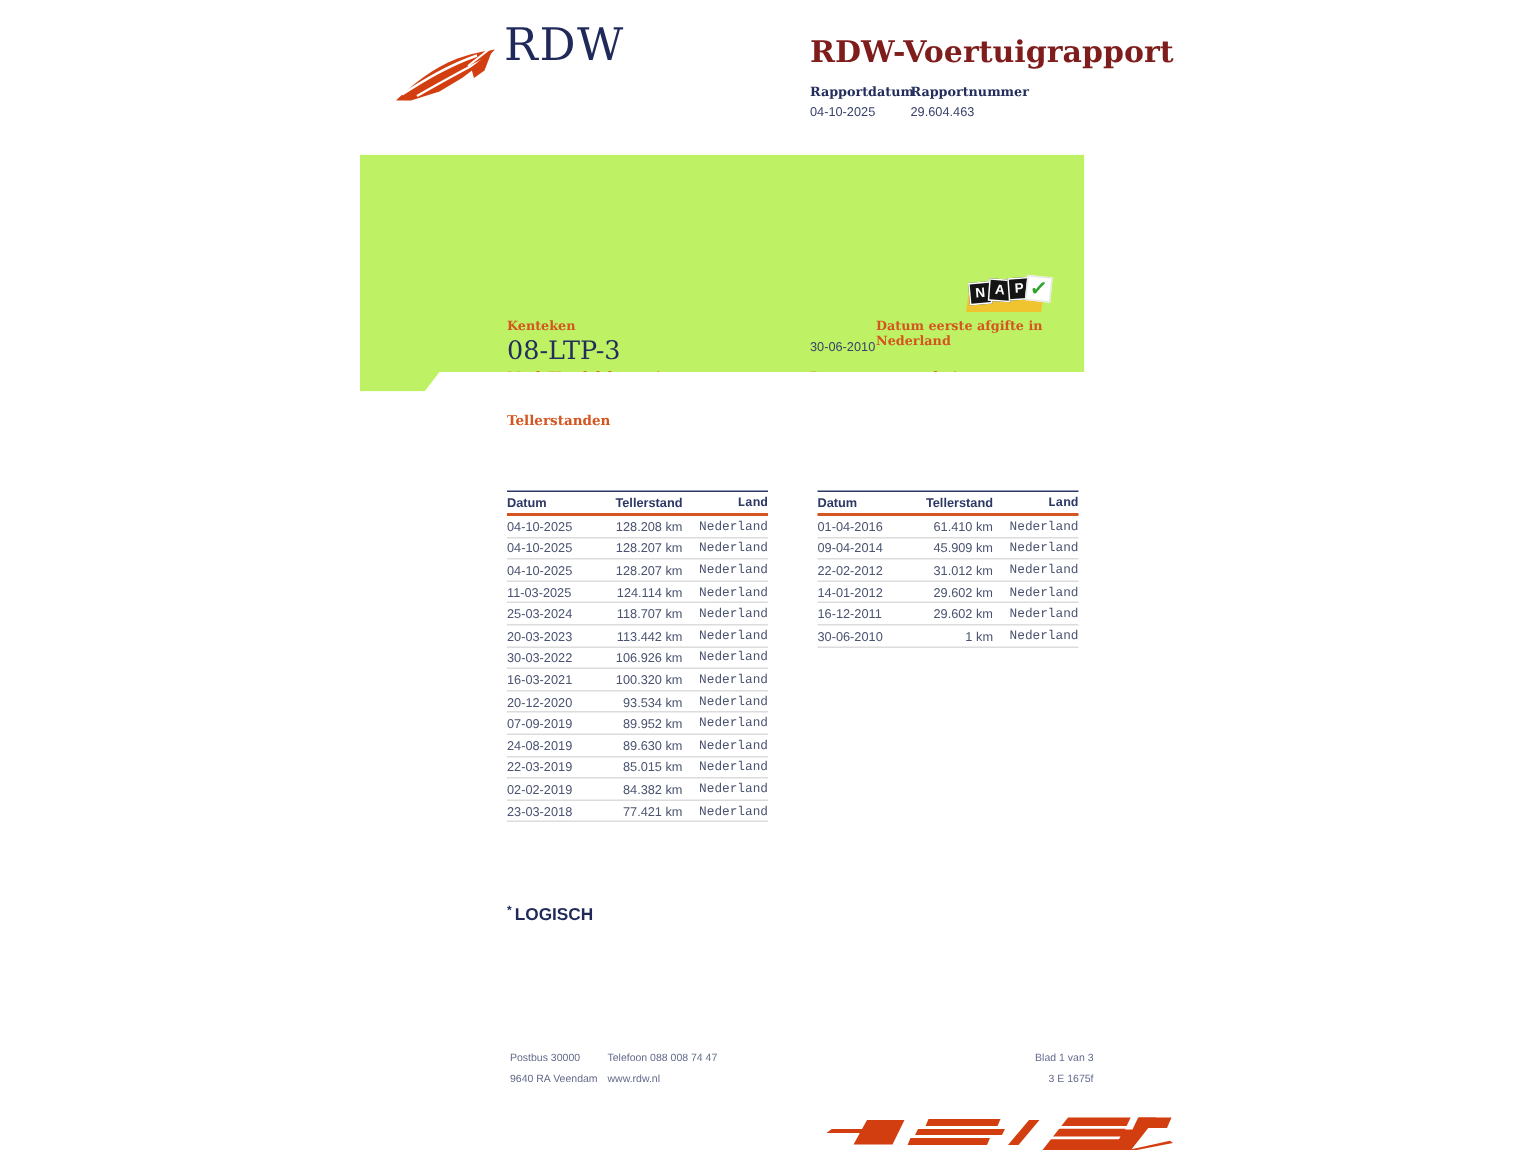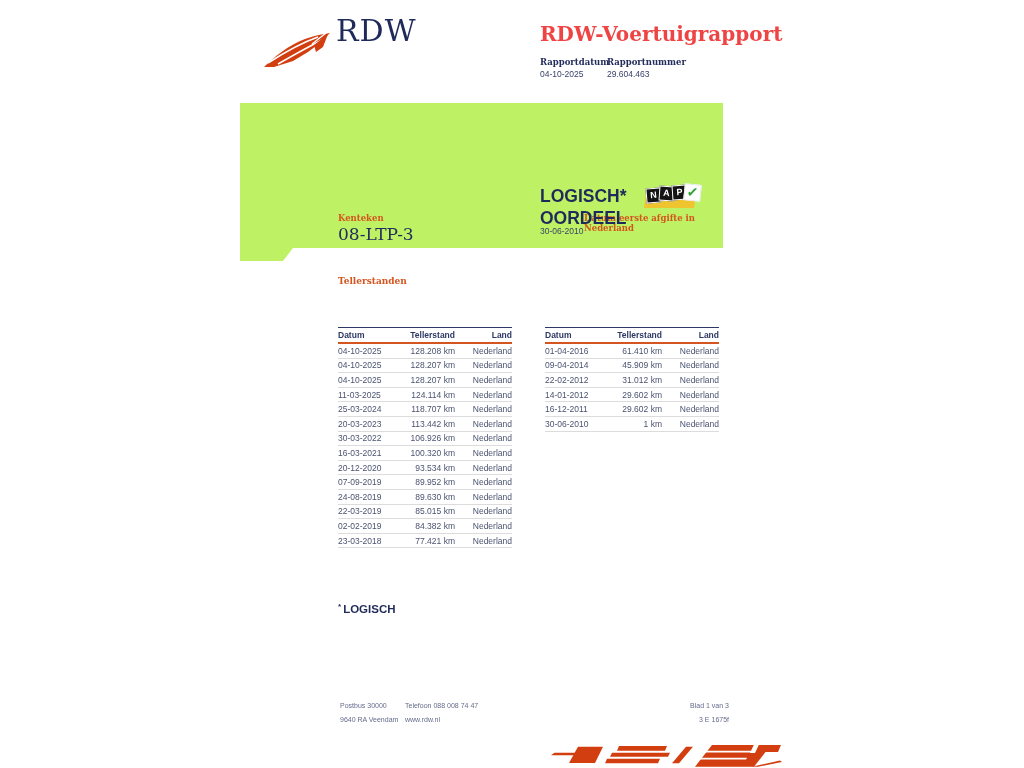--- a/index.html
+++ b/index.html
@@ -4,21 +4,21 @@
 <style>
   html,body{margin:0;padding:0;background:#ffffff;}
   #page{position:relative;width:1024px;height:768px;background:#ffffff;overflow:hidden;
         font-family:"Liberation Sans",sans-serif;}
 
   
   .logo-svg{position:absolute;left:262px;top:28px;width:70px;height:42px;}
   .wordmark{position:absolute;left:336px;top:13px;font-family:"DejaVu Serif",serif;
             font-size:30px;color:#1F2A5A;letter-spacing:1px;}
   .doc-title{position:absolute;left:540px;top:22px;font-family:"DejaVu Serif",serif;
-             font-weight:600;font-size:20px;color:#ef4444;}
+             font-weight:600;font-size:20px;color:#7f1d1d;}
   .hlabel{font-family:"DejaVu Serif",serif;font-weight:bold;font-size:8.5px;color:#232D5C;}
   .hvalue{font-size:8.5px;color:#39426B;}
   .rep-date-label{position:absolute;left:540px;top:57px;}
   .rep-date{position:absolute;left:540px;top:69px;}
   .rep-num-label{position:absolute;left:607px;top:57px;}
   .rep-num{position:absolute;left:607px;top:69px;}
 
   
   .sbox{position:absolute;left:240px;top:103px;width:483px;height:158px;background:#bef264;
         clip-path:polygon(0 0,483px 0,483px 145px,53px 145px,43px 158px,0 158px);}
@@ -51,21 +51,21 @@
   
   .section-title{position:absolute;left:338px;top:276px;font-family:"DejaVu Serif",serif;
                  font-weight:bold;font-size:9px;color:#D4551F;}
   .otable{position:absolute;top:290px;width:174px;font-size:8.5px;color:#4A5370;margin-top:37px;}
   .otable.left{left:338px;} .otable.right{left:545px;}
   .thead{display:flex;align-items:center;height:14px;border-top:1px solid #2D3864;
          border-bottom:2px solid #D4551F;font-weight:bold;color:#2D3864;box-sizing:content-box;}
   .trow{display:flex;align-items:center;height:14.6px;border-bottom:1px solid #DCDCDC;
         box-sizing:border-box;}
   .tcell{white-space:nowrap;}
-  .c0{width:72px;} .c1{width:45px;text-align:right;} .c2{flex:1;text-align:right;}
+  .c0{width:72px;} .c1{width:45px;text-align:right;} .c2{flex:1;text-align:right;font-family:Liberation Mono, monospace;}
 
   
   .verdict-title{position:absolute;left:338px;top:602px;font-weight:bold;font-size:11.5px;
                  color:#1F2A5A;}
   .verdict-title .ast{font-size:8px;vertical-align:4px;margin-right:2px;}
   .verdict-text{position:absolute;left:338px;top:618px;width:394px;font-size:9px;
                 line-height:14.8px;color:#CF5A2A;}
 
   
   .foot{position:absolute;font-size:7px;line-height:14px;color:#646C8C;}
@@ -104,24 +104,20 @@
     <div class="serifval val-kenteken">08-LTP-3</div>
     <div class="olabel lbl-merk">Merk/Handelsbenaming</div>
     <div class="serifval val-merk">OPEL ASTRA</div>
     <div class="olabel lbl-teller">Laatst geregistreerde tellerstand</div>
     <div class="serifval val-teller">128.208 km</div>
     <div class="olabel lbl-afgifte">Datum eerste afgifte in Nederland</div>
     <div class="sansval val-afgifte">30-06-2010</div>
     <div class="olabel lbl-toelating">Datum eerste toelating</div>
     <div class="sansval val-toelating">30-06-2010</div>
   </div>
-  <div class="oordeel">
-    <div>LOGISCH*</div>
-    <div>OORDEEL</div>
-  </div>
   <div class="nap">
     <div class="nap-bar"></div>
     <div class="nap-tile nap-n">N</div>
     <div class="nap-tile nap-a">A</div>
     <div class="nap-tile nap-p">P</div>
     <div class="nap-check">✓</div>
   </div>
 
   <div class="section-title">Tellerstanden</div>
 

